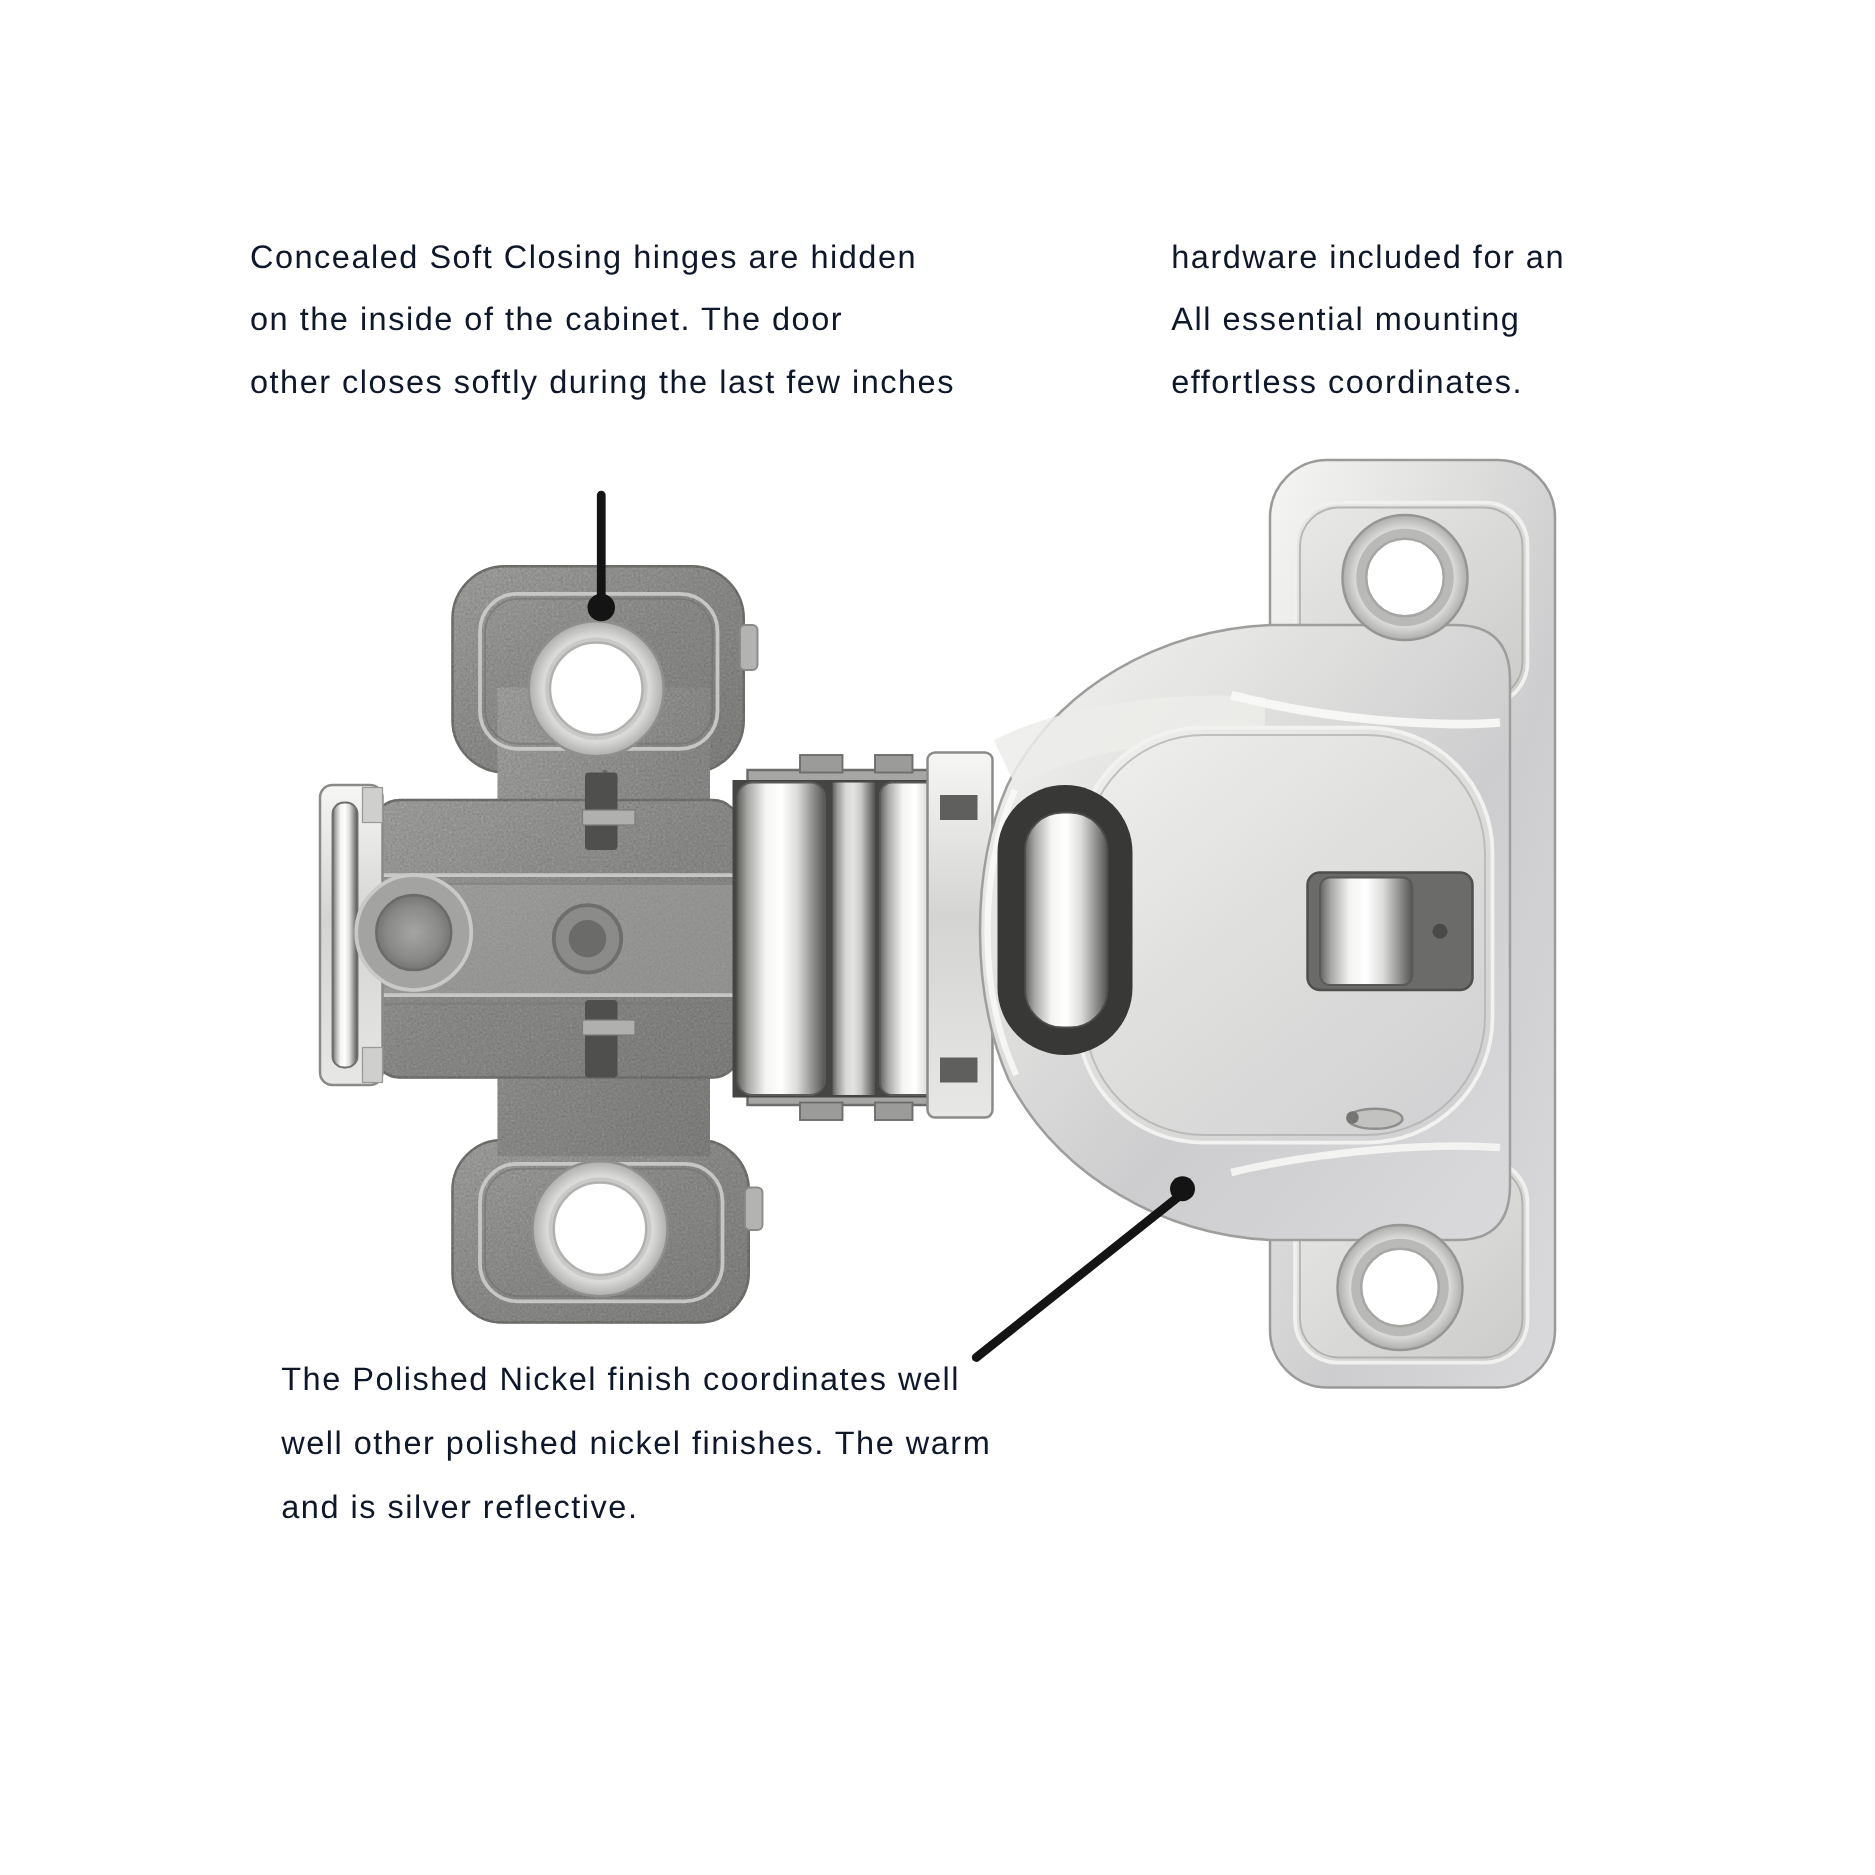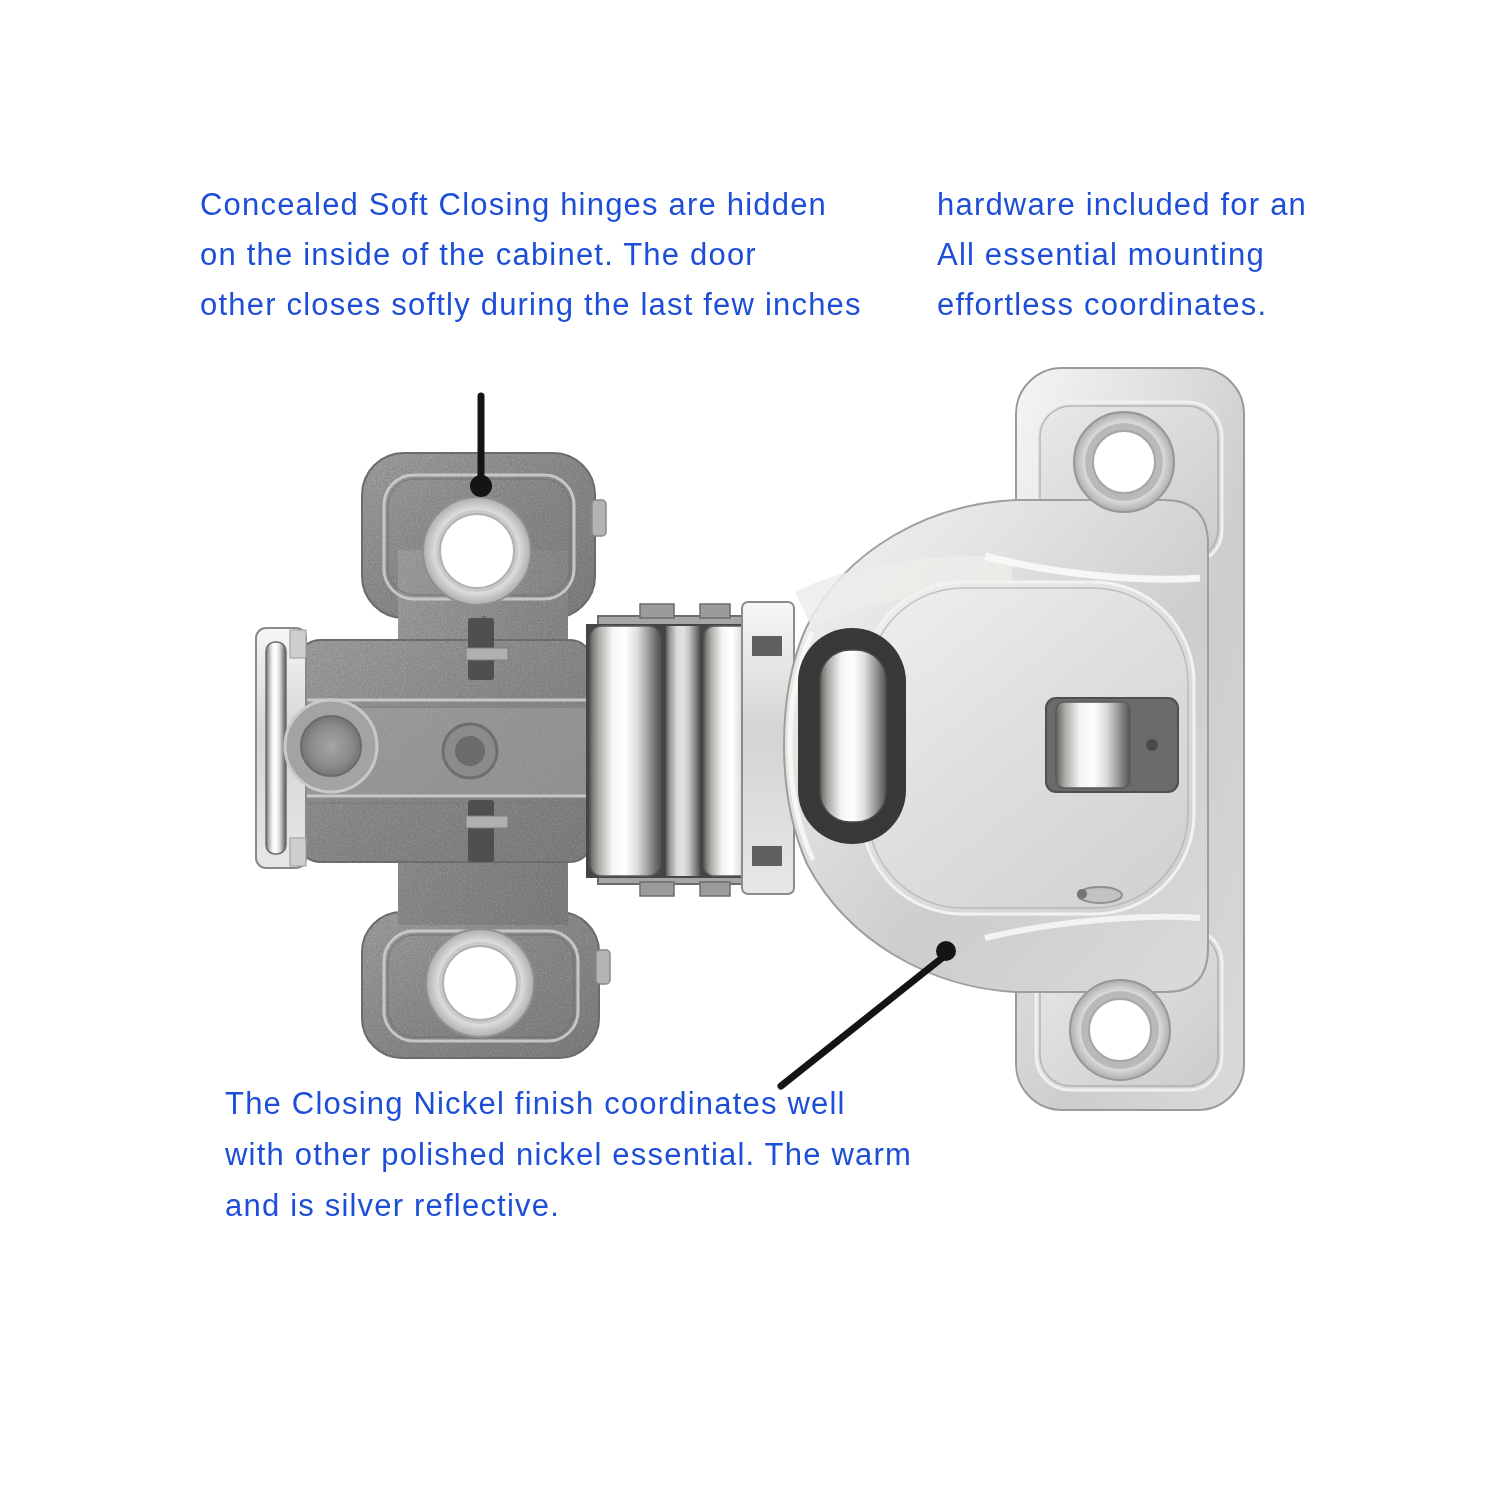--- a/index.html
+++ b/index.html
@@ -2,21 +2,21 @@
 <html><head>
 <meta charset="utf-8">
 <style>
   html,body{margin:0;padding:0;background:#ffffff;}
   .canvas{
     position:relative;width:1500px;height:1500px;background:#ffffff;overflow:hidden;
     font-family:"Liberation Sans","DejaVu Sans",sans-serif;
   }
   .hinge-svg{position:absolute;left:0;top:0;}
   .note{
-    position:absolute;color:#1d4ed8;font-size:31px;letter-spacing:1.2px;
+    position:absolute;color:#0f172a;font-size:26px;letter-spacing:1.2px;
     line-height:50px;white-space:nowrap;font-weight:400;
   }
   .note-tl{left:200px;top:180px;}
   .note-tr{left:937px;top:180px;}
   .note-b{left:225px;top:1078px;line-height:51px;}
 </style>
 </head>
 <body>
 
 <div class="canvas">
@@ -219,18 +219,18 @@
     <div>other closes softly during the last few inches</div>
   </div>
 
   <div class="note note-tr">
     <div>hardware included for an</div>
     <div>All essential mounting</div>
     <div>effortless coordinates.</div>
   </div>
 
   <div class="note note-b">
-    <div>The Closing Nickel finish coordinates well</div>
-    <div>with other polished nickel essential. The warm</div>
+    <div>The Polished Nickel finish coordinates well</div>
+    <div>well other polished nickel finishes. The warm</div>
     <div>and is silver reflective.</div>
   </div>
 
 </div>
 
 </body></html>

